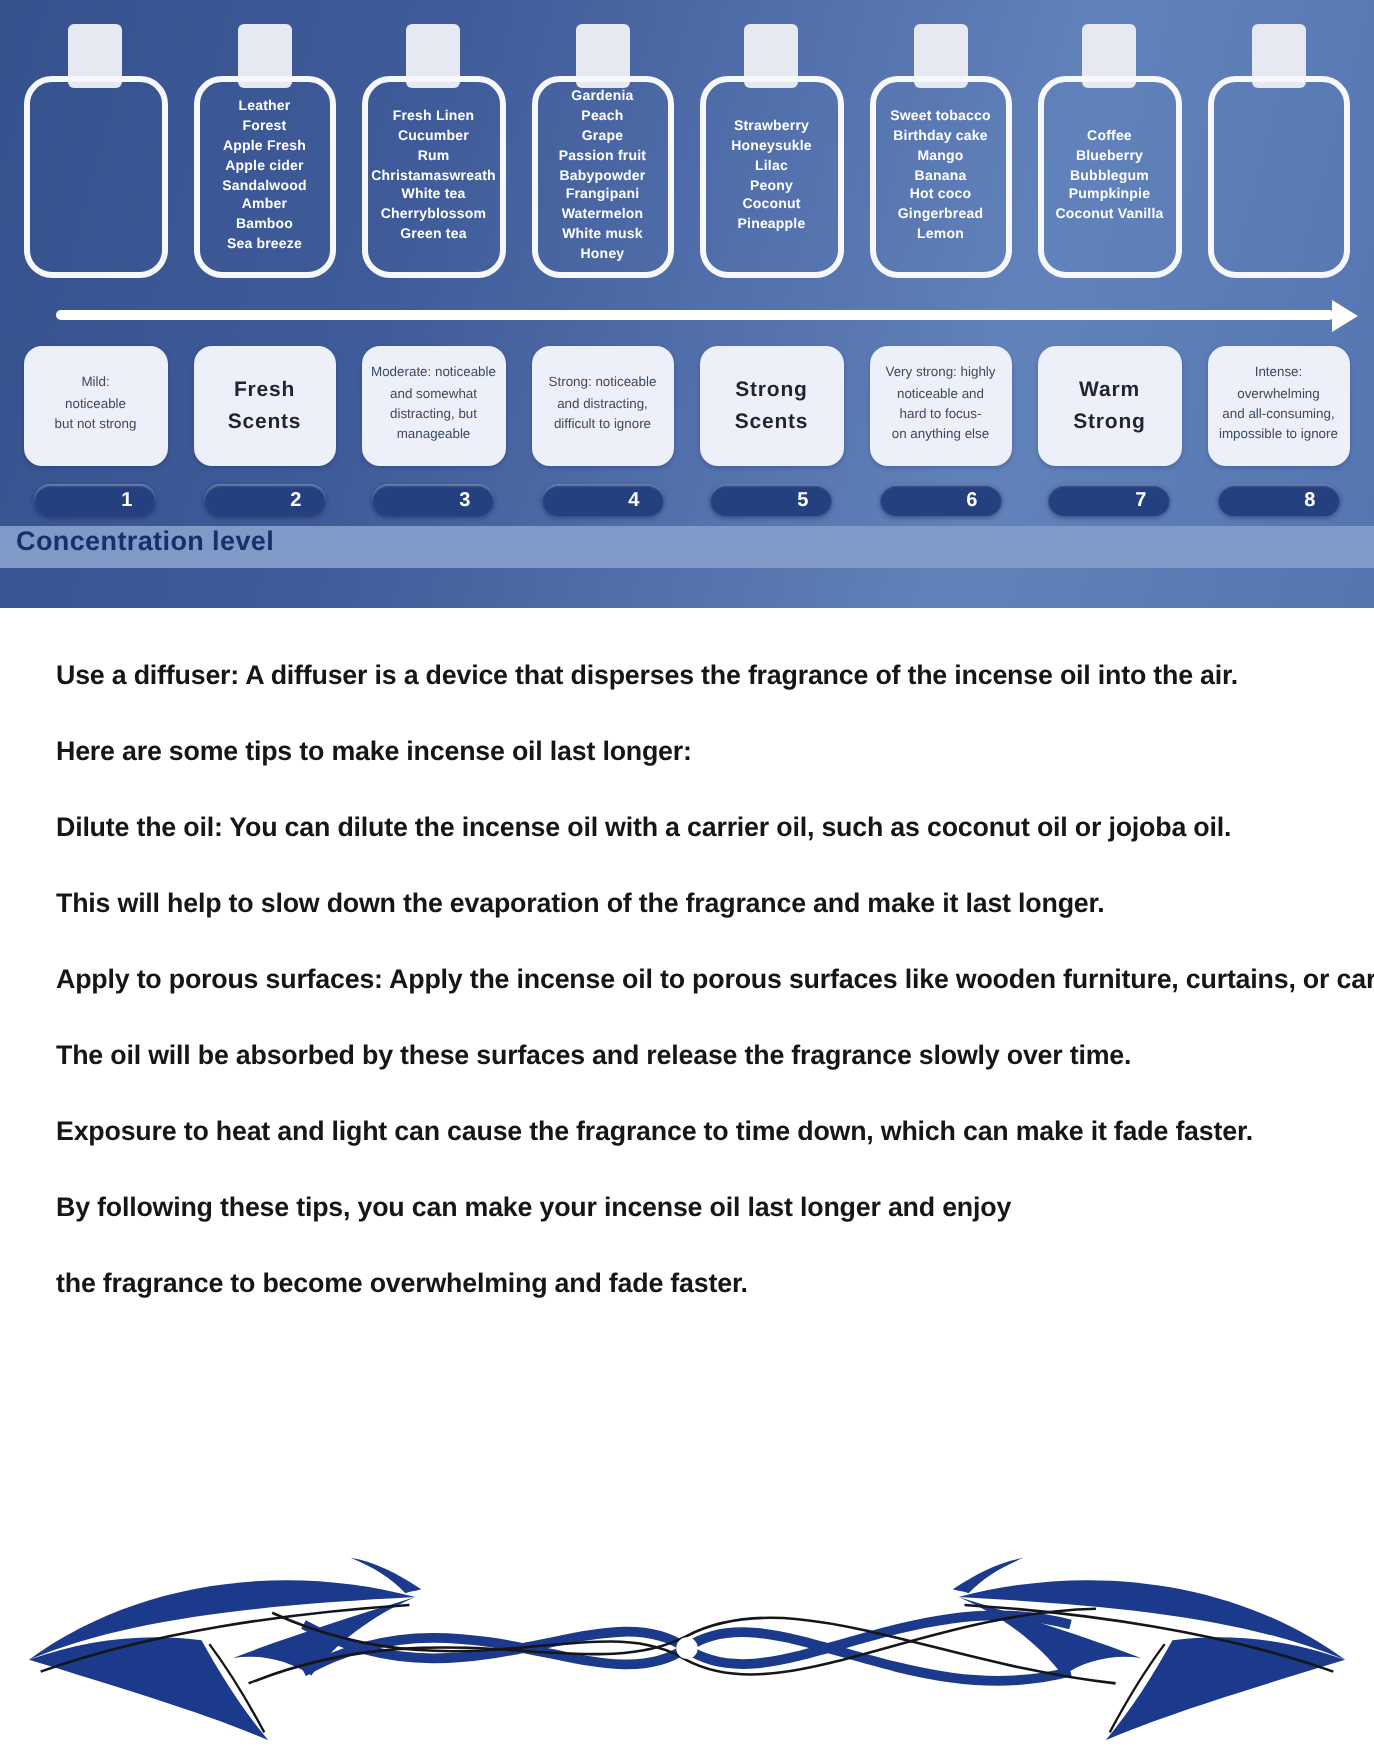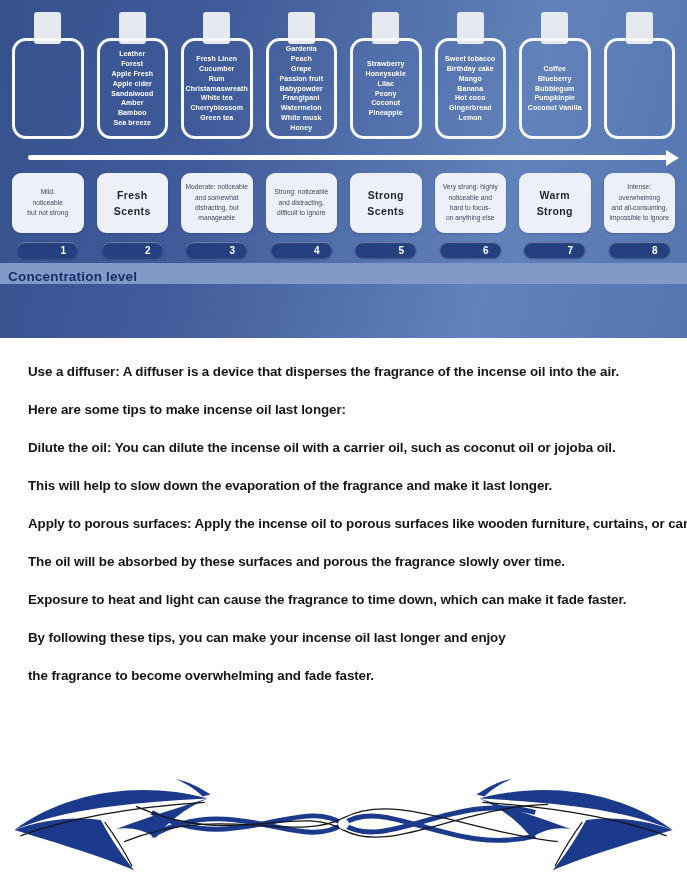--- a/index.html
+++ b/index.html
@@ -6,21 +6,21 @@
   html,body { background:#fff; }
   body {
     width:687px; height:879px;
     font-family:"Liberation Sans", sans-serif;
     overflow:hidden;
     position:relative;
   }
 
   
   .panel {
-    width:687px; height:338px;
+    width:687px; height:304px;
     background:linear-gradient(105deg,#35518e 0%,#3f5b99 30%,#6282bb 72%,#5575b1 100%);
     overflow:hidden;
   }
   .bottles-row { display:flex; gap:13px; padding:12px 12px 0; }
   .bottle-wrap { flex:1; display:flex; flex-direction:column; align-items:center; }
   .cap {
     width:27px; height:32px;
     background:#e6e9f1; border-radius:3px;
     margin-bottom:-6px;
   }
@@ -63,21 +63,21 @@
     background:#24407f; border-radius:9px;
     display:flex; align-items:center; justify-content:flex-end;
     padding-right:12px;
     color:#fff; font-size:10px; font-weight:bold;
     box-shadow:inset 0 1px 1px rgba(255,255,255,.35), 0 1px 2px rgba(10,20,60,.4);
   }
 
   .strip {
     margin-top:5px; height:21px;
     background:#8099c7;
-    display:flex; align-items:flex-end; padding-left:8px;
+    display:flex; align-items:flex-start; padding-left:8px;
   }
   .strip-label { color:#16306b; font-weight:bold; font-size:13.5px; letter-spacing:.2px; }
 
   
   .tips { padding:26px 20px 0 28px; }
   .tip-line {
     font-size:13.4px; font-weight:bold; color:#161616;
     letter-spacing:-.1px; margin-bottom:23px; white-space:nowrap;
   }
 
@@ -251,21 +251,21 @@
     <span class="strip-label">Concentration level</span>
   </div>
 </div>
 
 <div class="tips">
   <div class="tip-line">Use a diffuser: A diffuser is a device that disperses the fragrance of the incense oil into the air.</div>
   <div class="tip-line">Here are some tips to make incense oil last longer:</div>
   <div class="tip-line">Dilute the oil: You can dilute the incense oil with a carrier oil, such as coconut oil or jojoba oil.</div>
   <div class="tip-line">This will help to slow down the evaporation of the fragrance and make it last longer.</div>
   <div class="tip-line">Apply to porous surfaces: Apply the incense oil to porous surfaces like wooden furniture, curtains, or carpets.</div>
-  <div class="tip-line">The oil will be absorbed by these surfaces and porous the fragrance slowly over time.</div>
+  <div class="tip-line">The oil will be absorbed by these surfaces and release the fragrance slowly over time.</div>
   <div class="tip-line">Exposure to heat and light can cause the fragrance to time down, which can make it fade faster.</div>
   <div class="tip-line">By following these tips, you can make your incense oil last longer and enjoy</div>
   <div class="tip-line">the fragrance to become overwhelming and fade faster.</div>
 </div>
 
 <svg class="flourish" viewBox="0 0 687 104" xmlns="http://www.w3.org/2000/svg">
   <defs>
     <g id="wing">
       <path fill="#1c3a8c" d="M205,24 C138,6 62,16 8,56 C60,34 130,28 205,24 Z"></path>
       <path fill="#1c3a8c" d="M8,56 C36,46 66,42 96,46 C106,64 116,80 130,97 C100,84 54,70 8,56 Z"></path>

